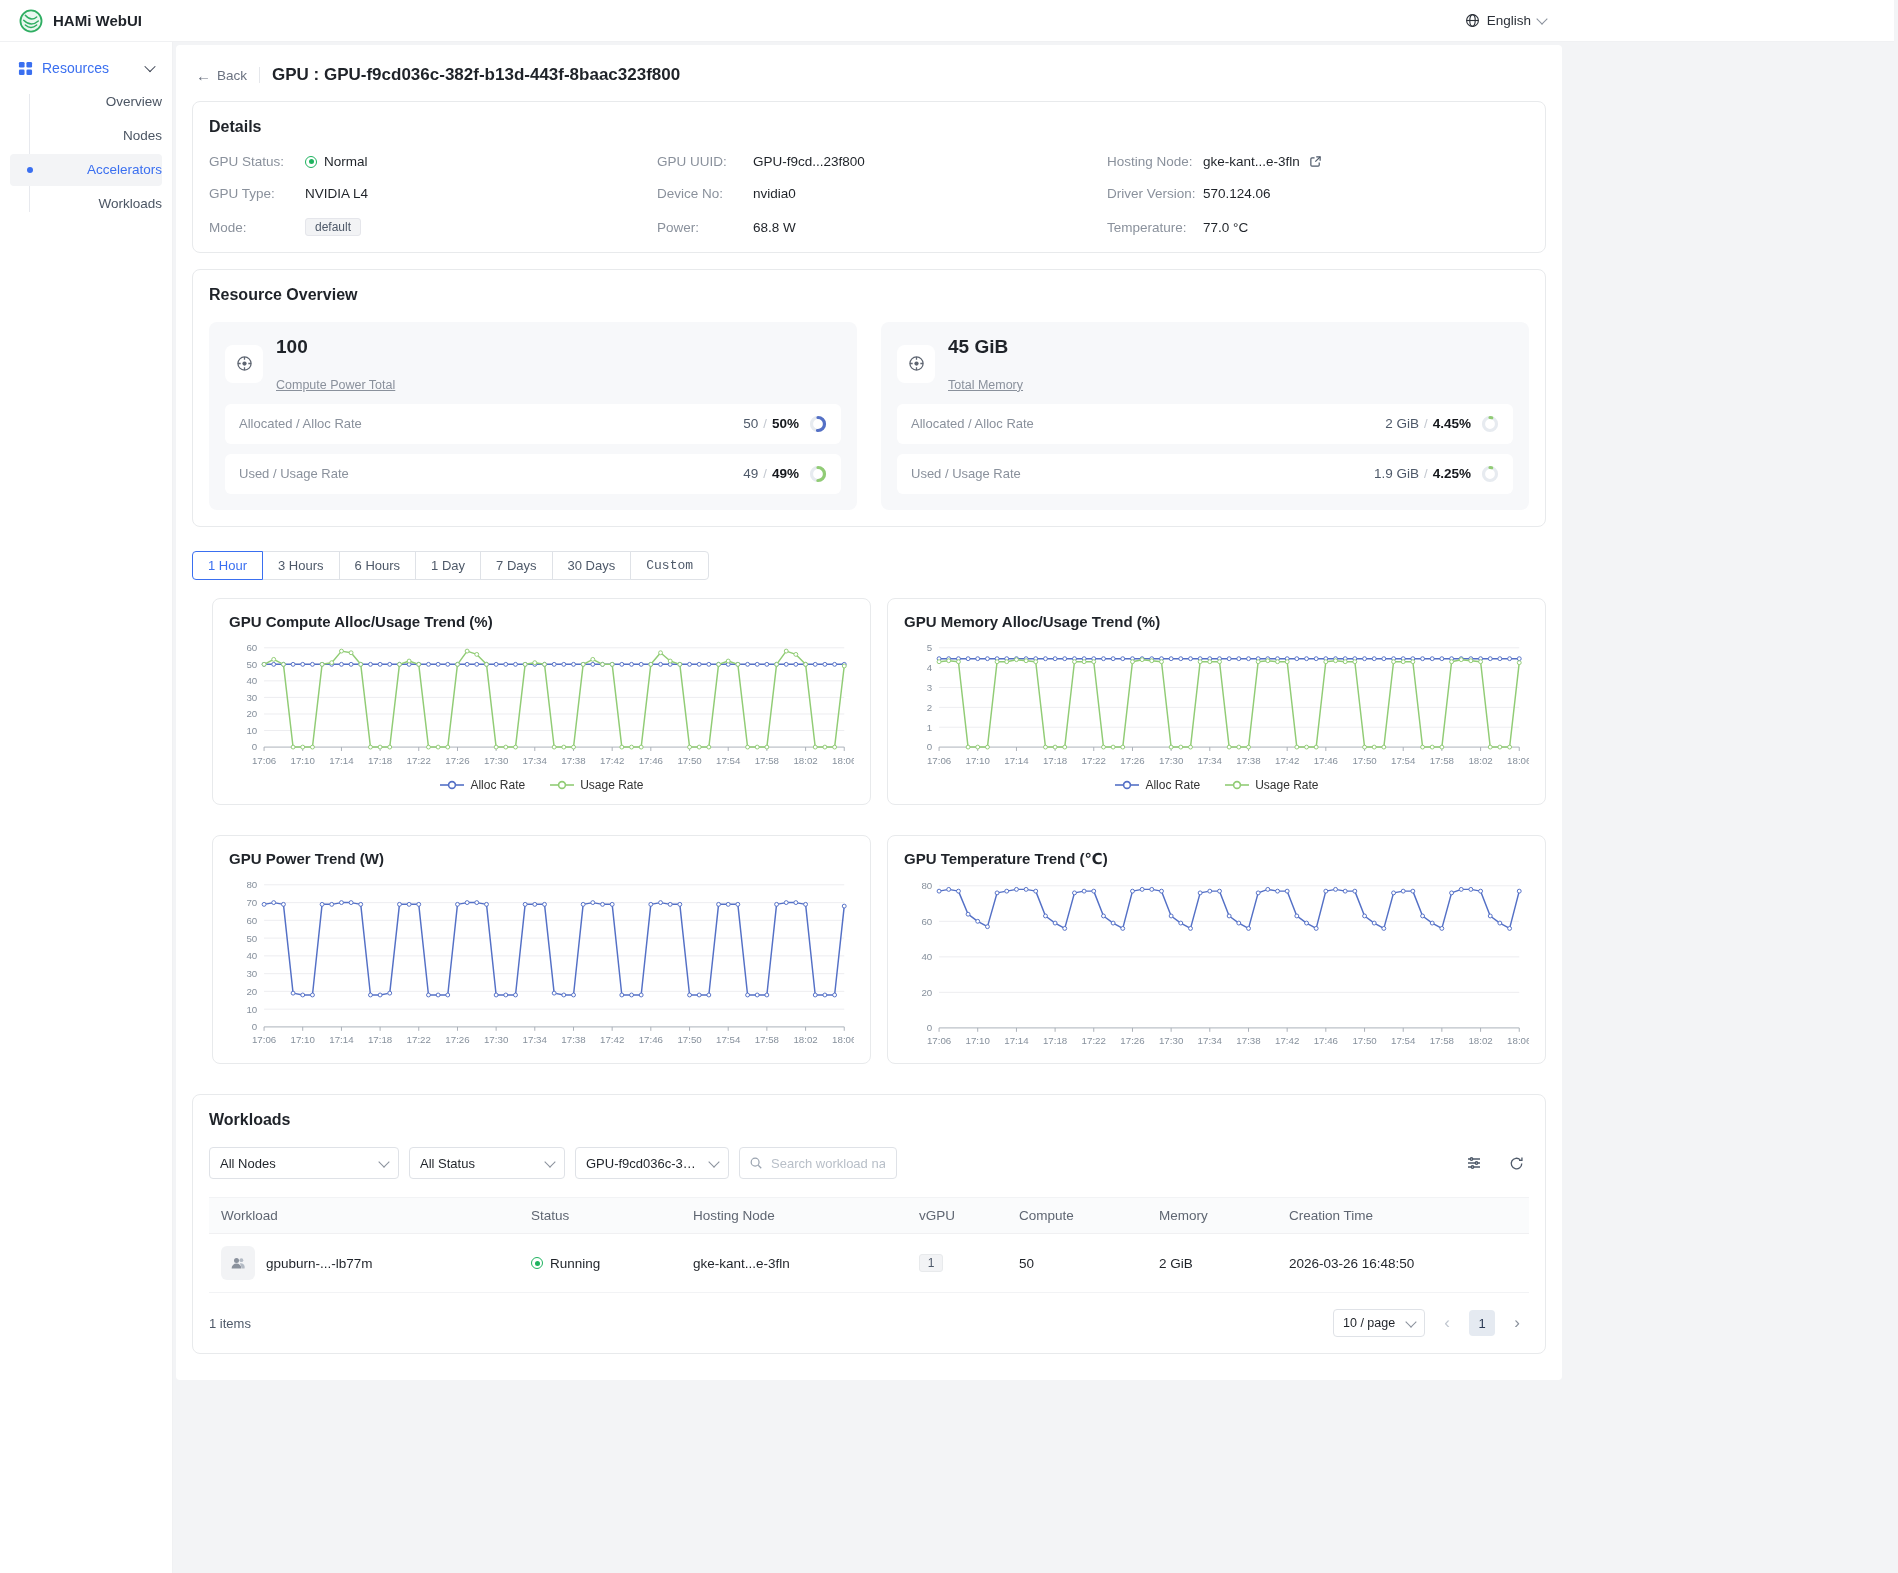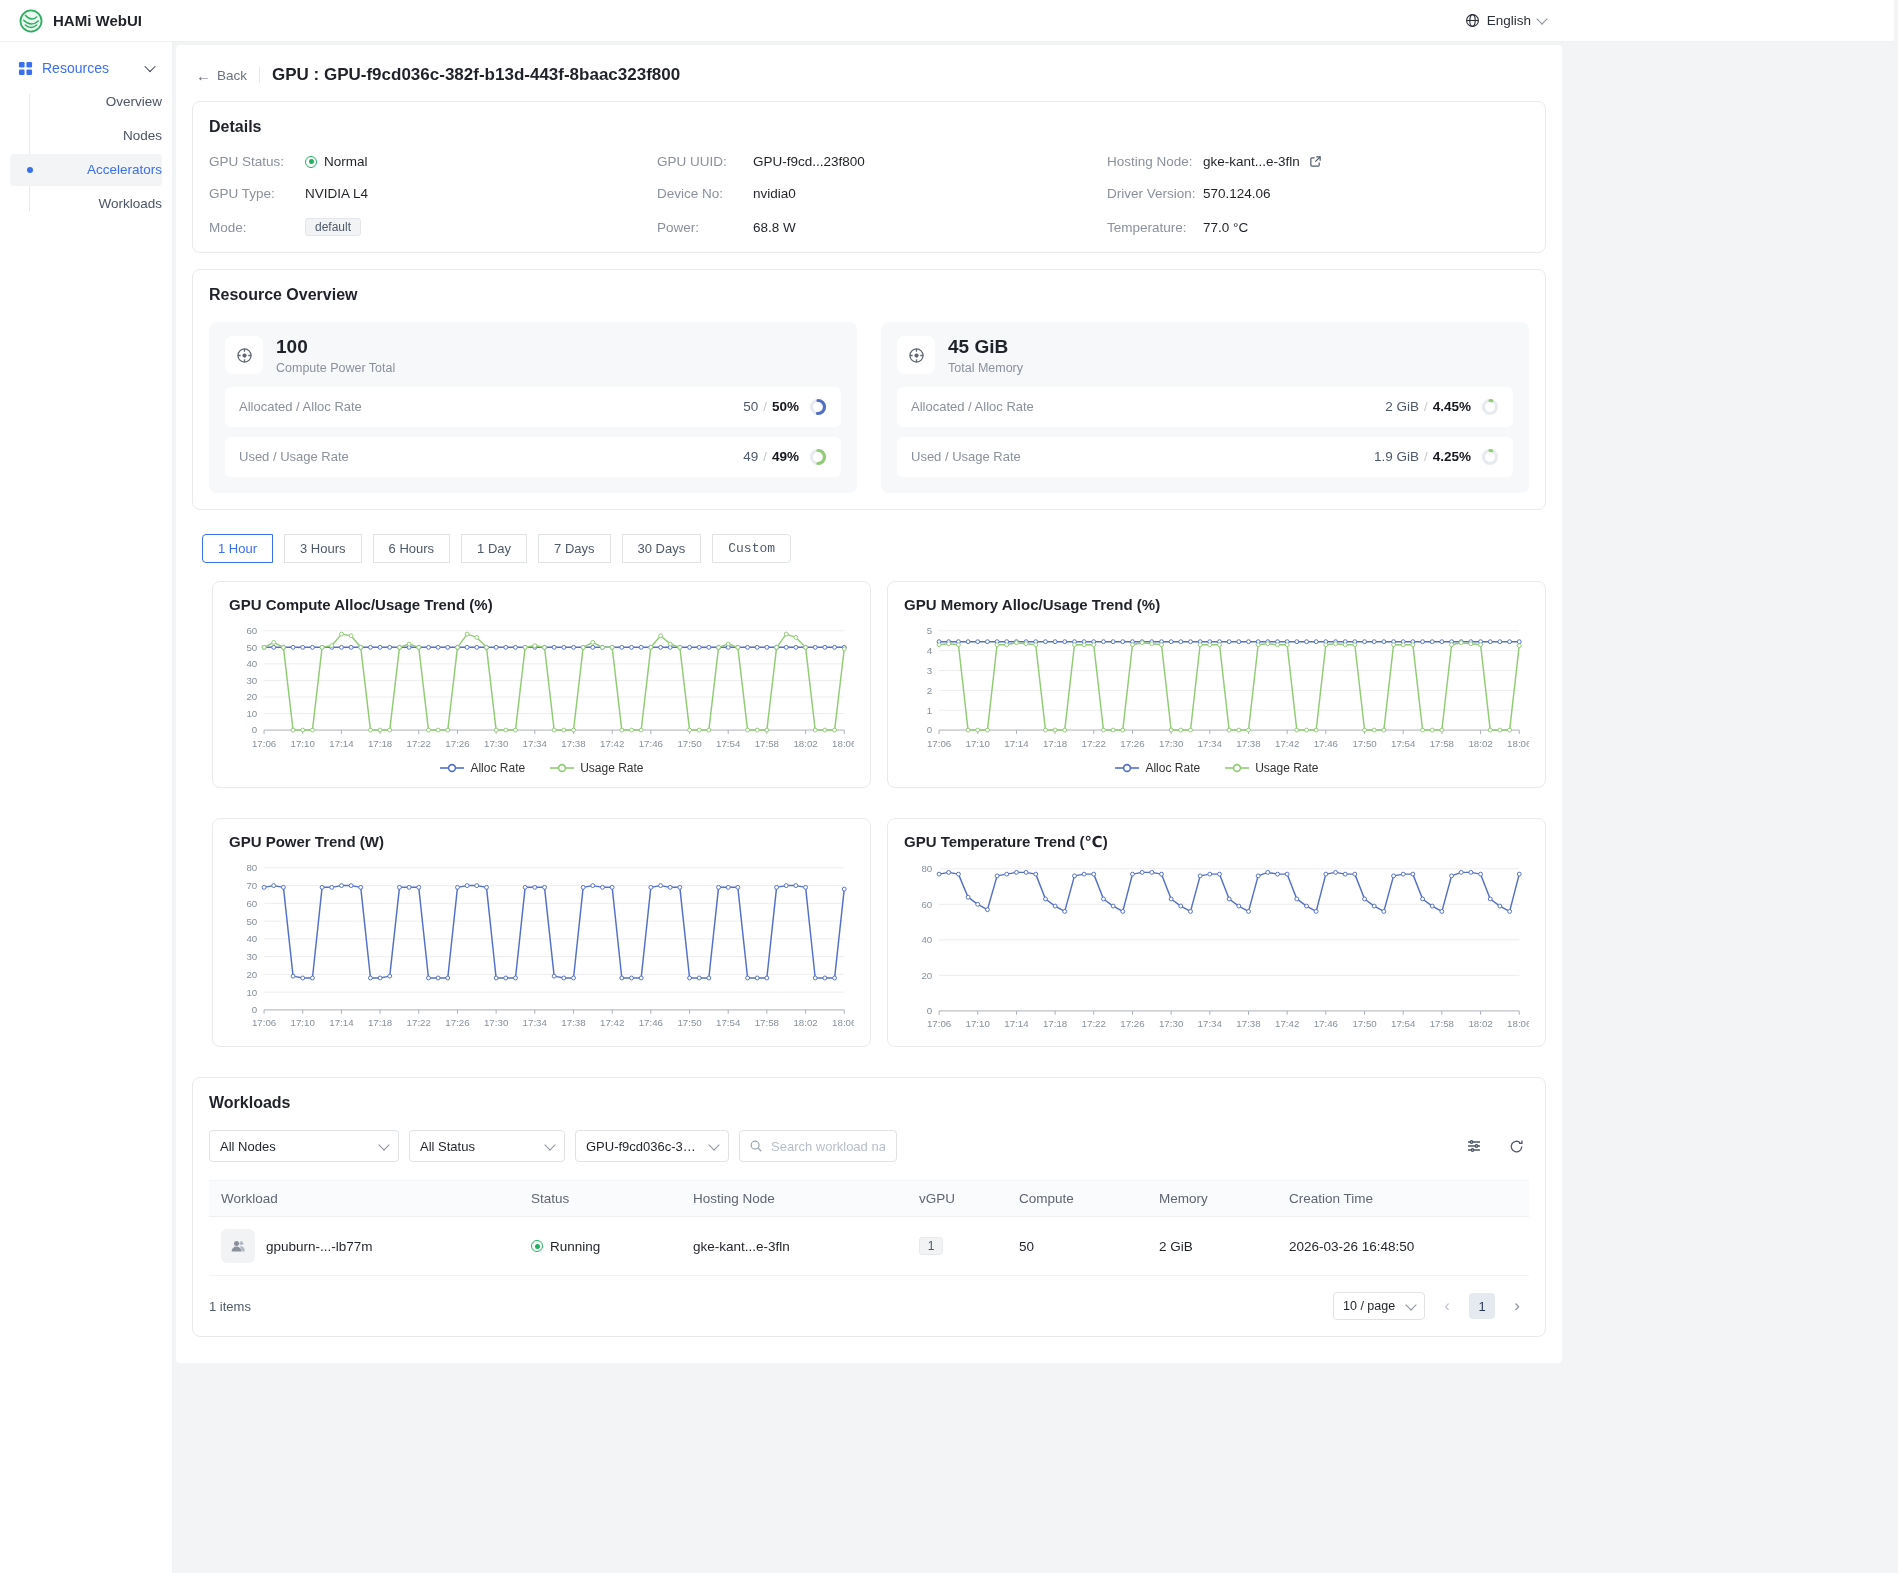--- a/index.html
+++ b/index.html
@@ -41,30 +41,30 @@
   .tag{background:#f2f3f5;border:1px solid #e5e6eb;color:#4e5969;font-size:12px;padding:1px 9px;border-radius:3px;}
   .sdot{width:12px;height:12px;border:1.4px solid #1fb35f;border-radius:50%;display:inline-flex;align-items:center;justify-content:center;box-sizing:border-box;flex:none;}
   .sdot i{width:5px;height:5px;background:#1fb35f;border-radius:50%;}
   .ext-link{display:inline-flex;cursor:pointer;margin-left:2px;}
   
   .resource-grid{display:grid;grid-template-columns:1fr 1fr;gap:24px;}
   .res-card{background:#f7f8fa;border-radius:8px;padding:14px 16px 16px;}
   .res-head{display:flex;align-items:center;gap:13px;margin-bottom:12px;}
   .res-icon-box{width:38px;height:38px;background:#fff;border-radius:8px;display:flex;align-items:center;justify-content:center;flex:none;}
   .res-value{font-size:19px;font-weight:600;color:#1f2329;line-height:1.15;}
-  .res-label{font-size:12.5px;color:#8a919c;margin-top:3px;}
+  .res-label{font-size:12.5px;color:#8a919c;margin-top:20px;text-decoration:underline;}
   .res-row{background:#fff;border-radius:6px;padding:11px 14px;display:flex;align-items:center;margin-top:10px;font-size:13px;}
   .res-row-label{color:#8a919c;}
   .res-right{margin-left:auto;display:flex;align-items:center;}
   .res-num{color:#4e5969;font-size:13.5px;}
   .res-slash{color:#c2c7cf;margin:0 5px;}
   .res-pct{font-weight:700;color:#15181d;font-size:13.5px;}
   .donut{width:18px;height:18px;margin-left:10px;display:inline-flex;}
   
-  .time-tabs{display:inline-flex;margin:8px 10px 18px;gap:12px;}
+  .time-tabs{display:inline-flex;margin:8px 0 18px;}
   .time-tab{padding:6px 15px;background:#fff;border:1px solid #dfe2e7;color:#4e5969;font-size:13px;margin-left:-1px;cursor:pointer;position:relative;white-space:nowrap;}
   .time-tab:first-child{border-radius:4px 0 0 4px;margin-left:0;}
   .time-tab:last-child{border-radius:0 4px 4px 0;font-family:Liberation Mono, monospace;}
   .time-tab.selected{color:#3a6ff0;border-color:#3a6ff0;z-index:2;}
   
   .charts-row{display:grid;grid-template-columns:1fr 1fr;gap:16px;margin-bottom:30px;padding-left:20px;}
   .chart-card{border:1px solid #e8eaec;border-radius:8px;padding:14px 16px 10px;box-sizing:border-box;}
   .chart-title{font-size:15px;font-weight:600;color:#1f2329;margin-bottom:10px;}
   .chart-box svg{display:block;}
   .chart-legend{display:flex;justify-content:center;align-items:center;gap:24px;padding:6px 0 2px;font-size:12px;color:#333;}

